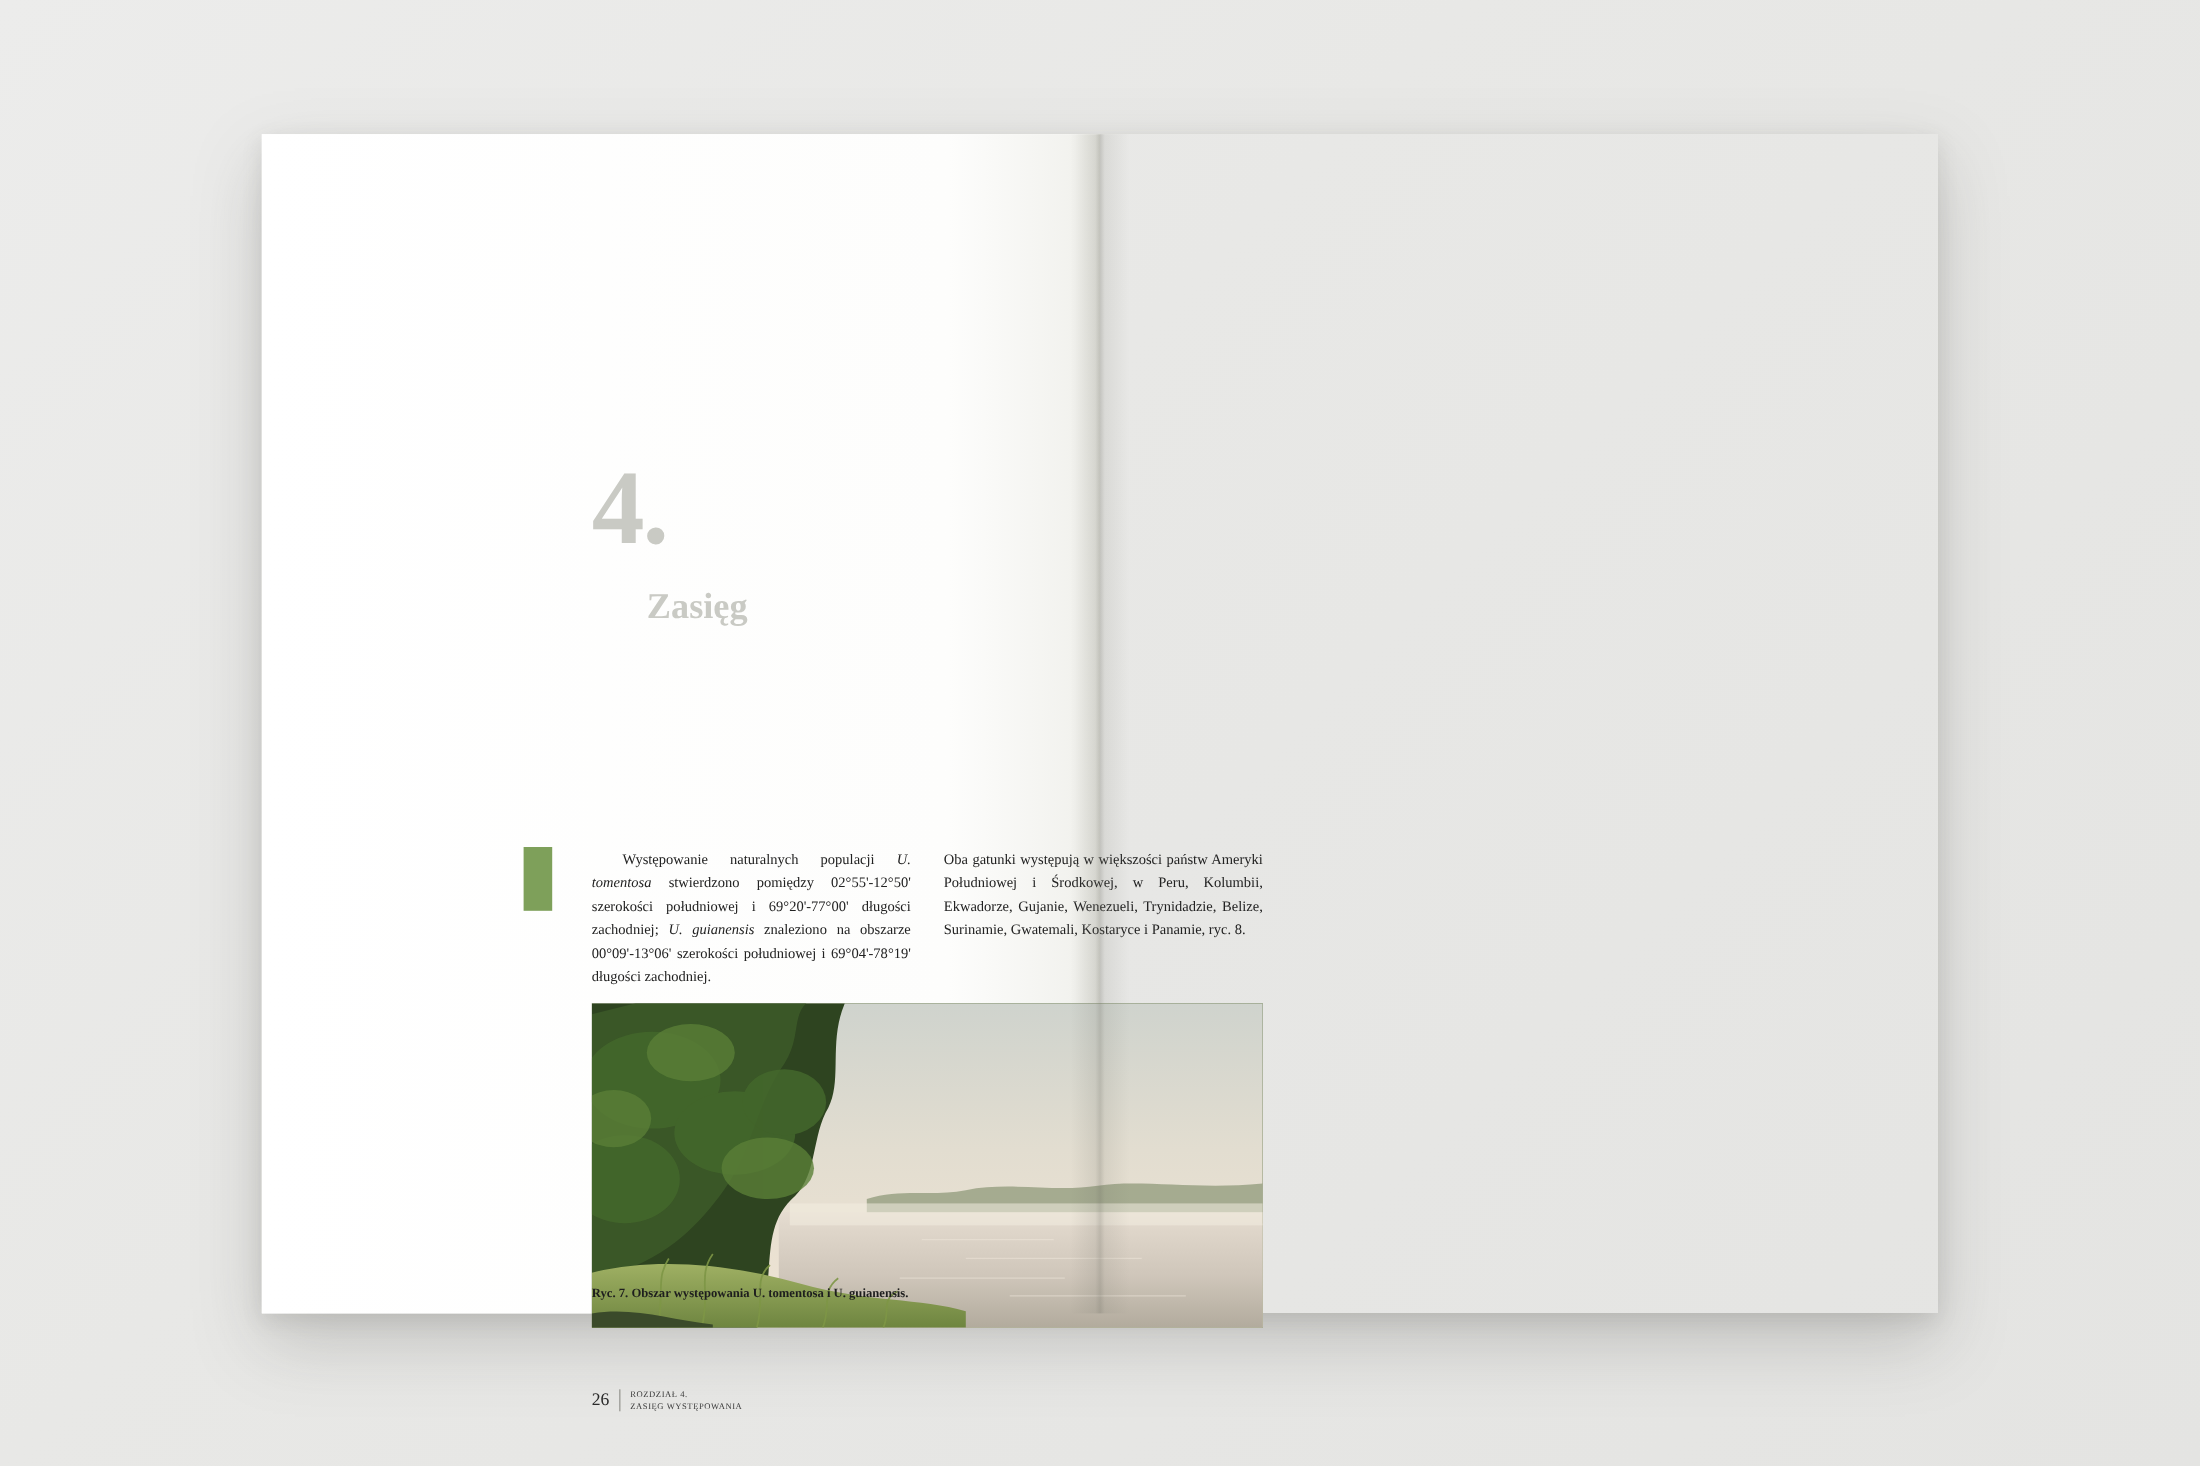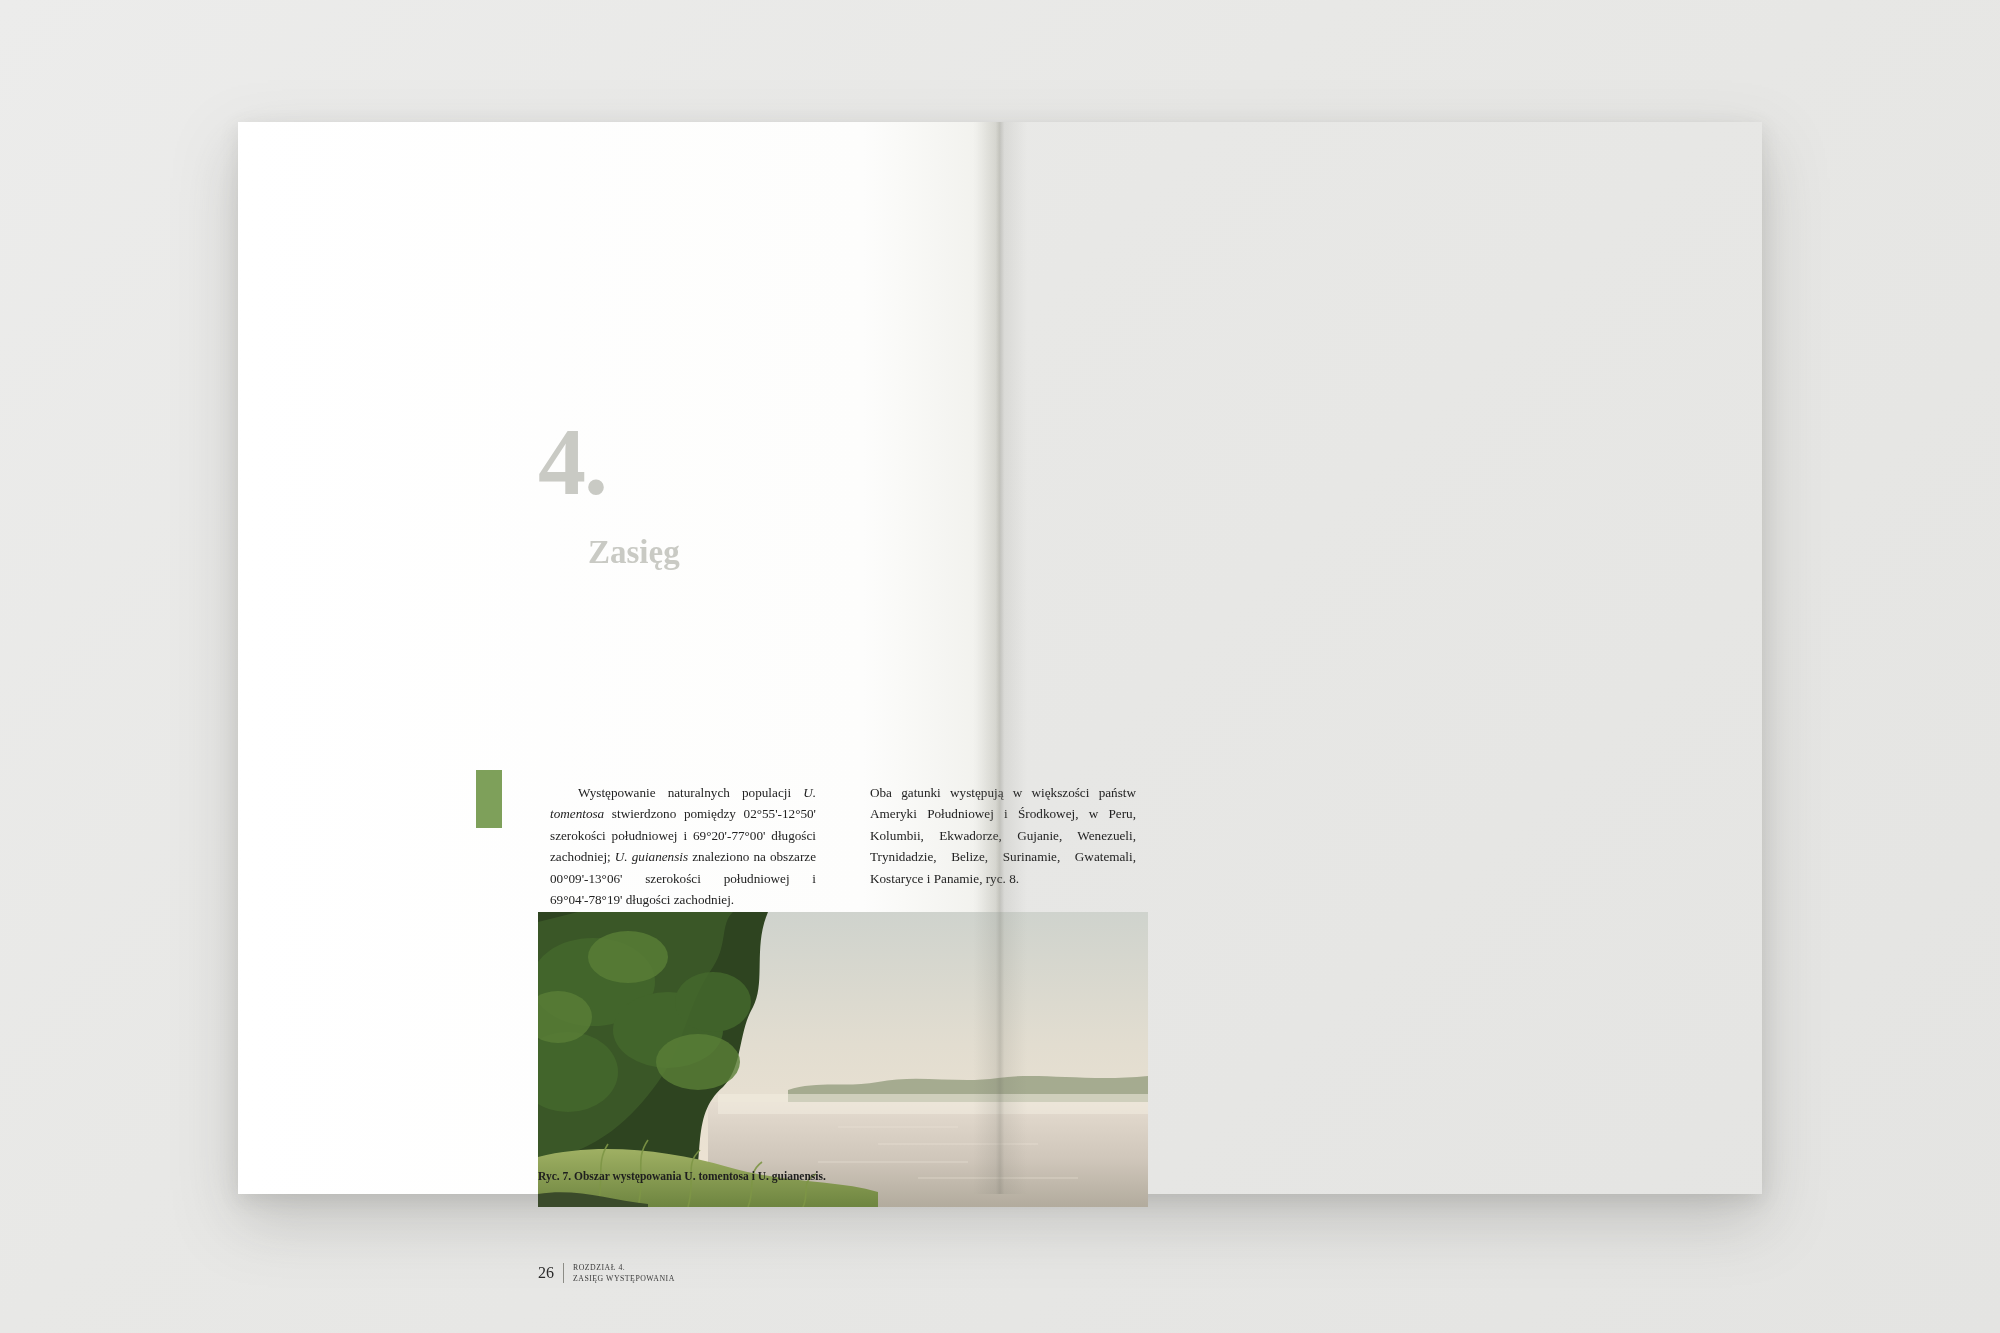--- a/index.html
+++ b/index.html
@@ -95,21 +95,21 @@
     top: 648px;
     width: 290px;
     font-size: 13.2px;
     line-height: 1.62;
     color: #222;
     text-align: justify;
     font-family: "Liberation Serif", serif;
   }
   .col.c1 { left: 300px; }
   .col.c2 { left: 620px; }
-  .col p { margin: 12px; }
+  .col p { margin: 0; }
   .col .indent { text-indent: 28px; }
   .ital { font-style: italic; }
 
   .photo {
     position: absolute;
     left: 300px;
     top: 790px;
     width: 610px;
     height: 295px;
     overflow: hidden;

